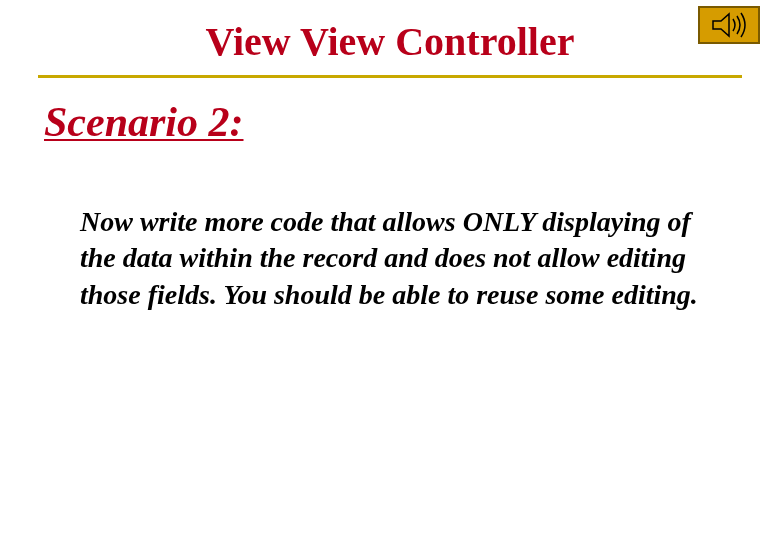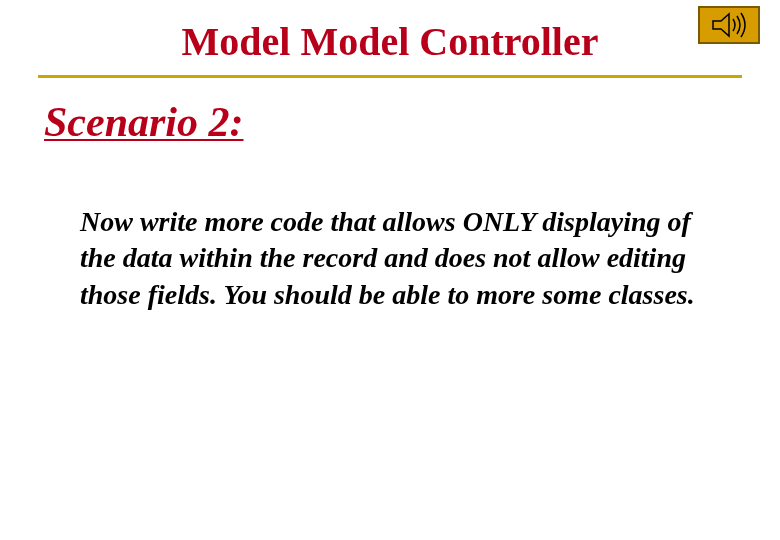--- a/index.html
+++ b/index.html
@@ -75,21 +75,21 @@
 
   <div class="speaker-icon">
     <svg viewBox="0 0 40 30">
       <polygon points="4,11 12,11 20,4 20,26 12,19 4,19" fill="none" stroke="#000" stroke-width="1.5"></polygon>
       <path d="M24 9 Q28 15 24 21" fill="none" stroke="#000" stroke-width="1.5"></path>
       <path d="M28 6 Q34 15 28 24" fill="none" stroke="#000" stroke-width="1.5"></path>
       <path d="M32 3 Q40 15 32 27" fill="none" stroke="#000" stroke-width="1.5"></path>
     </svg>
   </div>
 
-  <h1 class="title">Model Model Controller</h1>
+  <h1 class="title">View View Controller</h1>
 
   <div class="hr-line"></div>
 
   <div class="subtitle">Scenario 2:</div>
 
-  <div class="body-text">Now write more code that allows ONLY displaying of the data within the record and does not allow editing those fields.  You should be able to more some classes.</div>
+  <div class="body-text">Now write more code that allows ONLY displaying of the data within the record and does not allow editing those fields.  You should be able to reuse some editing.</div>
 
 </div>
 
 </body></html>

